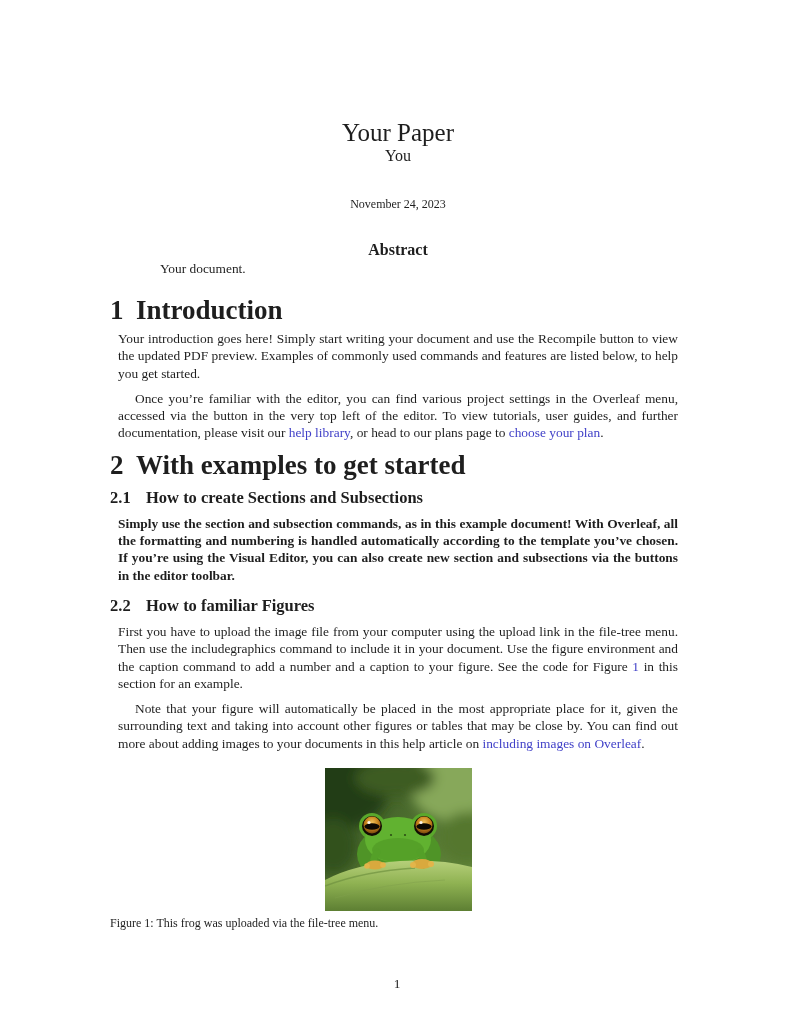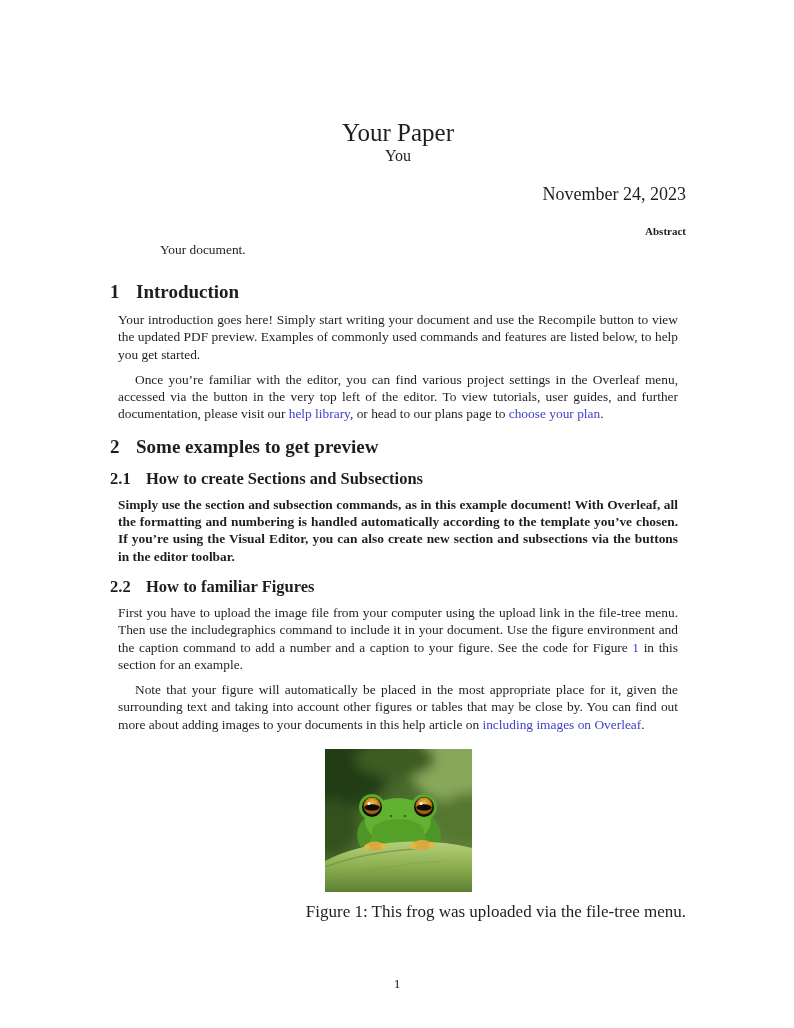--- a/index.html
+++ b/index.html
@@ -8,46 +8,46 @@
   body {
     width:794px; height:1028px; overflow:hidden;
     font-family:"Liberation Serif","DejaVu Serif",serif;
     color:var(--text);
   }
   .page { position:relative; width:794px; height:1028px; background:#fff;padding-left:16px; }
   .content { position:absolute; left:110px; top:0; width:576px; }
 
   .title    { margin-top:118px; text-align:center; font-size:25px; line-height:29px; }
   .author   {  text-align:center; font-size:16px; line-height:18px; }
-  .date     { margin-top:20px;  text-align:right; font-size:18px; line-height:18px; }
+  .date     { margin-top:30px;  text-align:center; font-size:12px; line-height:18px; }
 
-  .abs-head { margin-top:20px; text-align:right; font-size:11px; font-weight:bold; line-height:16px; }
+  .abs-head { margin-top:29px; text-align:center; font-size:16px; font-weight:bold; line-height:16px; }
   .abs-body { margin:3px 33px 0 33px; font-size:13.4px; line-height:16px; text-indent:17px; text-align:justify; }
 
-  .h-sec    { font-size:19px; font-weight:bold; line-height:23px; }
+  .h-sec    { font-size:27px; font-weight:bold; line-height:23px; }
   .h-sub    { font-size:16.5px; font-weight:bold; line-height:19px; }
   .sec-num  { display:inline-block; min-width:26px; }
   .sub-num  { display:inline-block; min-width:36px; }
 
   .h1a { margin-top:22px; }
   .p1a { margin-top:10px; }
   .h2a { margin-top:12px; }
   .h21 { margin-top:11px; }
   .p21 { margin-top:6px;font-weight:bold; }
   .h22 { margin-top:12px; }
   .p22 { margin-top:4px; }
 
   p.body { margin:8px; font-size:13.4px; line-height:17.3px; text-align:justify; }
   p.indent { text-indent:17px; }
 
   a.link { color:var(--link); text-decoration:none; cursor:pointer; }
 
   .figure { margin-top:16px; text-align:center; }
   .figure svg { display:inline-block; vertical-align:top; }
-  .caption { margin-top:12px; text-align:right; font-size:17px; line-height:16px; }
+  .caption { margin-top:4px; text-align:left; font-size:12px; line-height:16px; }
 
   .page-number {
     position:absolute; left:0; top:976px; width:794px;
     text-align:center; font-size:13.5px;
   }
 </style>
 </head>
 <body>
 
 <div class="page">
@@ -60,21 +60,21 @@
     <div class="abs-head">Abstract</div>
     <p class="abs-body">Your document.</p>
 
     <div class="h-sec h1a">
       <span class="sec-num">1</span><span>Introduction</span>
     </div>
     <p class="body p1a">Your introduction goes here! Simply start writing your document and use the Recompile button to view the updated PDF preview. Examples of commonly used commands and features are listed below, to help you get started.</p>
     <p class="body indent"><span>Once you’re familiar with the editor, you can find various project settings in the Overleaf menu, accessed via the button in the very top left of the editor. To view tutorials, user guides, and further documentation, please visit our </span><a class="link">help library</a><span>, or head to our plans page to </span><a class="link">choose your plan</a><span>.</span></p>
 
     <div class="h-sec h2a">
-      <span class="sec-num">2</span><span>Some examples to get preview</span>
+      <span class="sec-num">2</span><span>With examples to get started</span>
     </div>
 
     <div class="h-sub h21">
       <span class="sub-num">2.1</span><span>How to create Sections and Subsections</span>
     </div>
     <p class="body p21">Simply use the section and subsection commands, as in this example document! With Overleaf, all the formatting and numbering is handled automatically according to the template you’ve chosen. If you’re using the Visual Editor, you can also create new section and subsections via the buttons in the editor toolbar.</p>
 
     <div class="h-sub h22">
       <span class="sub-num">2.2</span><span>How to familiar Figures</span>
     </div>

